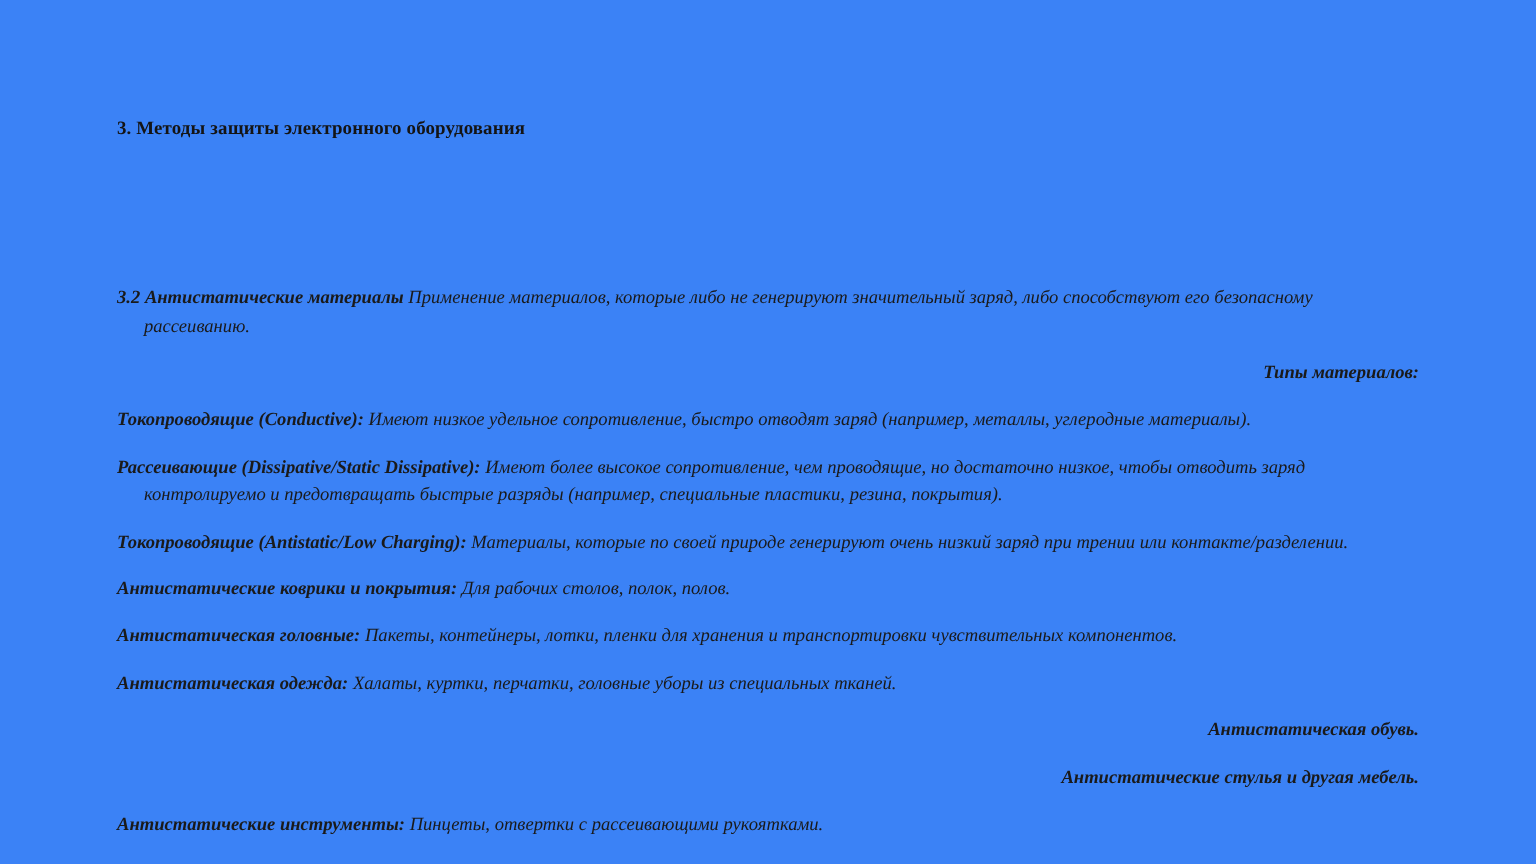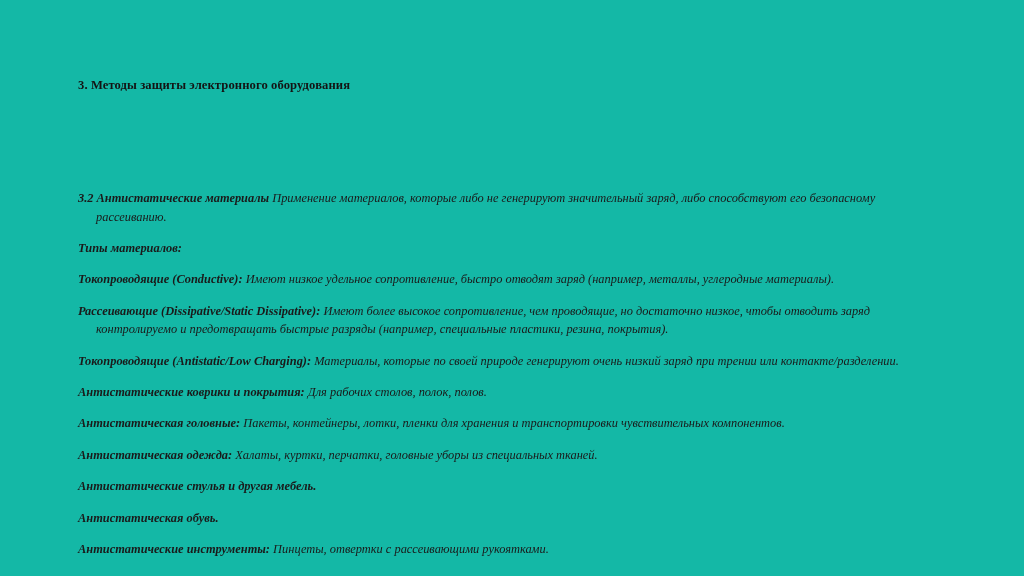--- a/index.html
+++ b/index.html
@@ -13,21 +13,21 @@
     background: #ffffff;
     font-family: "Liberation Serif", "DejaVu Serif", serif;
     color: #1a1a1a;
     overflow: hidden;
   }
 
   .page {
     position: relative;
     width: 1024px;
     height: 576px;
-    background: #14b8a6;
+    background: #3b82f6;
     box-sizing: border-box;
   }
 
   .content {
     position: absolute;
     left: 78px;
     top: 78px;
     width: 868px;
   }
 
@@ -65,20 +65,21 @@
     font-weight: bold;
   }
 
   .para .rest {
     font-weight: normal;
   }
 
   
   .para.compact {
     margin-bottom: 12.5px;
+    text-align: right;
   }
 </style>
 </head>
 <body>
 
 <div class="page">
   <div class="content">
 
     <h1 class="section-heading">3. Методы защиты электронного оборудования</h1>
 
@@ -86,19 +87,19 @@
 
     <div id="body-blocks">
         <p class="para"><span class="lead">3.2 Антистатические материалы</span><span class="rest"> Применение материалов, которые либо не генерируют значительный заряд, либо способствуют его безопасному рассеиванию.</span></p>
         <p class="para compact"><span class="lead">Типы материалов:</span></p>
         <p class="para"><span class="lead">Токопроводящие (Conductive):</span><span class="rest"> Имеют низкое удельное сопротивление, быстро отводят заряд (например, металлы, углеродные материалы).</span></p>
         <p class="para"><span class="lead">Рассеивающие (Dissipative/Static Dissipative):</span><span class="rest"> Имеют более высокое сопротивление, чем проводящие, но достаточно низкое, чтобы отводить заряд контролируемо и предотвращать быстрые разряды (например, специальные пластики, резина, покрытия).</span></p>
         <p class="para"><span class="lead">Токопроводящие (Antistatic/Low Charging):</span><span class="rest"> Материалы, которые по своей природе генерируют очень низкий заряд при трении или контакте/разделении.</span></p>
         <p class="para"><span class="lead">Антистатические коврики и покрытия:</span><span class="rest"> Для рабочих столов, полок, полов.</span></p>
         <p class="para"><span class="lead">Антистатическая головные:</span><span class="rest"> Пакеты, контейнеры, лотки, пленки для хранения и транспортировки чувствительных компонентов.</span></p>
         <p class="para"><span class="lead">Антистатическая одежда:</span><span class="rest"> Халаты, куртки, перчатки, головные уборы из специальных тканей.</span></p>
+        <p class="para compact"><span class="lead">Антистатическая обувь.</span></p>
         <p class="para compact"><span class="lead">Антистатические стулья и другая мебель.</span></p>
-        <p class="para compact"><span class="lead">Антистатическая обувь.</span></p>
         <p class="para"><span class="lead">Антистатические инструменты:</span><span class="rest"> Пинцеты, отвертки с рассеивающими рукоятками.</span></p>
       </div>
 
   </div>
 </div>
 
 </body></html>

